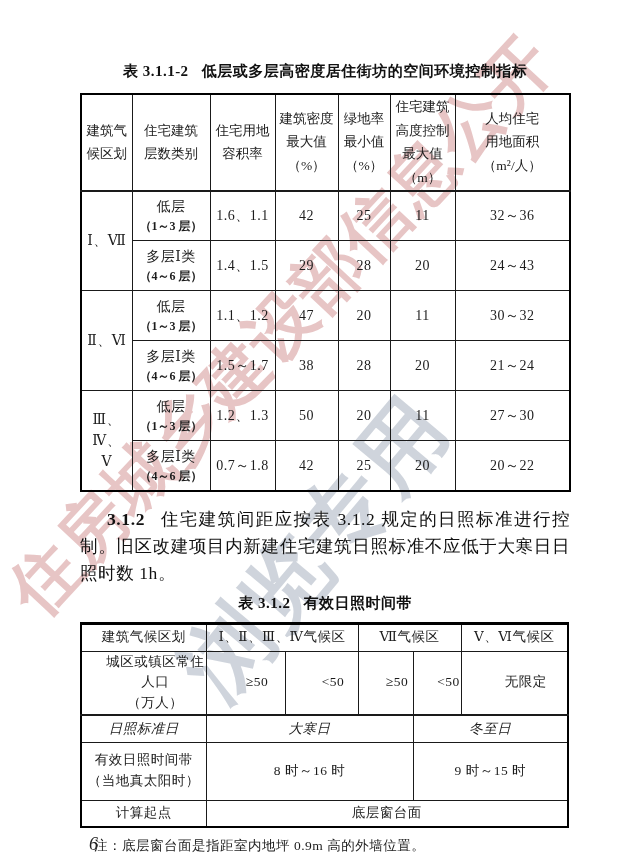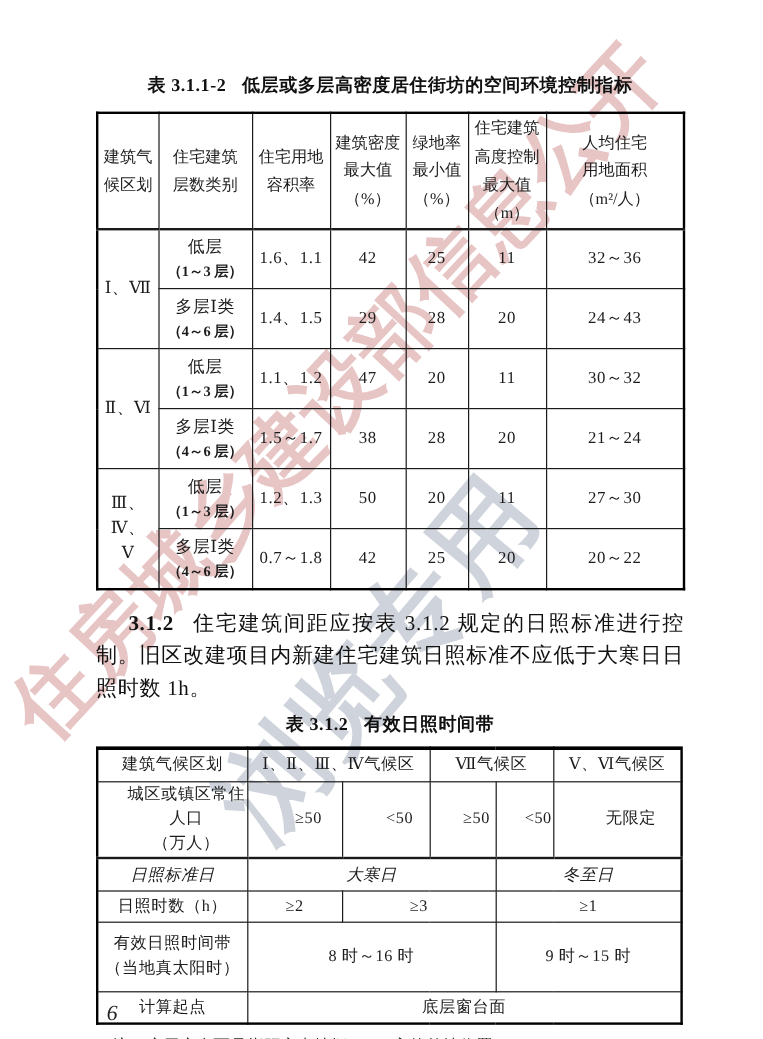--- a/index.html
+++ b/index.html
@@ -287,26 +287,20 @@
           <td>&lt;50</td>
           <td>≥50</td>
           <td>&lt;50</td>
           <td>无限定</td>
         </tr>
         <tr class="r-day">
           <td>日照标准日</td>
           <td colspan="3">大寒日</td>
           <td colspan="2">冬至日</td>
         </tr>
-        <tr class="r-hours">
-          <td>日照时数（h）</td>
-          <td>≥2</td>
-          <td colspan="2">≥3</td>
-          <td colspan="2">≥1</td>
-        </tr>
         <tr class="r-band">
           <td>
             <div>有效日照时间带</div>
             <div>（当地真太阳时）</div>
           </td>
           <td colspan="3">8 时～16 时</td>
           <td colspan="2">9 时～15 时</td>
         </tr>
         <tr class="r-calc">
           <td>计算起点</td>

